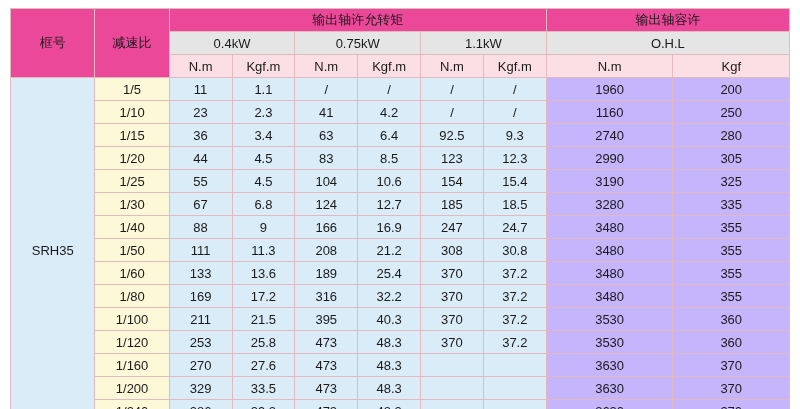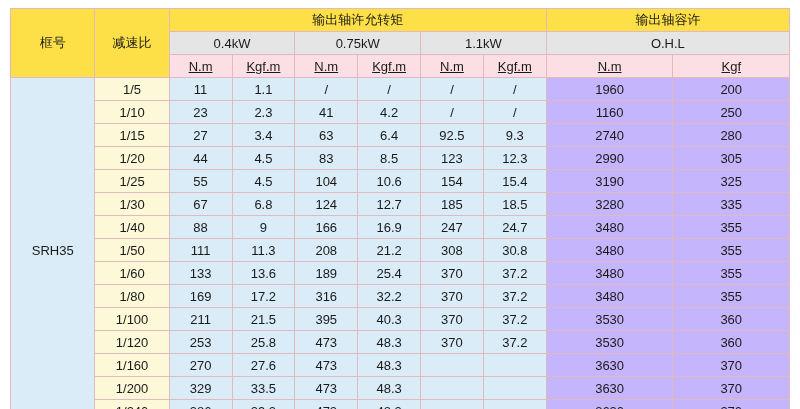--- a/index.html
+++ b/index.html
@@ -24,32 +24,31 @@
     border: 1px solid #e3b9c0;
     text-align: center;
     vertical-align: middle;
     font-weight: normal;
     font-size: 13px;
     color: #1a1a1a;
     padding: 0;
     height: 22px;
   }
   .hdr {
-    background: #fde047;
+    background: #ec4899;
     font-size: 13.5px;
     color: #111;
   }
   .hdr-sub {
     background: #e5e5e5;
     font-size: 12.5px;
   }
   .hdr-unit {
     background: #fbdfe4;
     font-size: 12px;
-    text-decoration: underline;
   }
   .framecell {
     background: #d9ecf7;
     font-size: 13.5px;
   }
   .ratio {
     background: #fdf8d8;
     font-size: 13px;
   }
   .torque {
@@ -127,21 +126,21 @@
         <td class="torque">2.3</td>
         <td class="torque">41</td>
         <td class="torque">4.2</td>
         <td class="torque">/</td>
         <td class="torque">/</td>
         <td class="cap">1160</td>
         <td class="cap">250</td>
       </tr>
       <tr class="row-h">
         <td class="ratio">1/15</td>
-        <td class="torque">27</td>
+        <td class="torque">36</td>
         <td class="torque">3.4</td>
         <td class="torque">63</td>
         <td class="torque">6.4</td>
         <td class="torque">92.5</td>
         <td class="torque">9.3</td>
         <td class="cap">2740</td>
         <td class="cap">280</td>
       </tr>
       <tr class="row-h">
         <td class="ratio">1/20</td>

